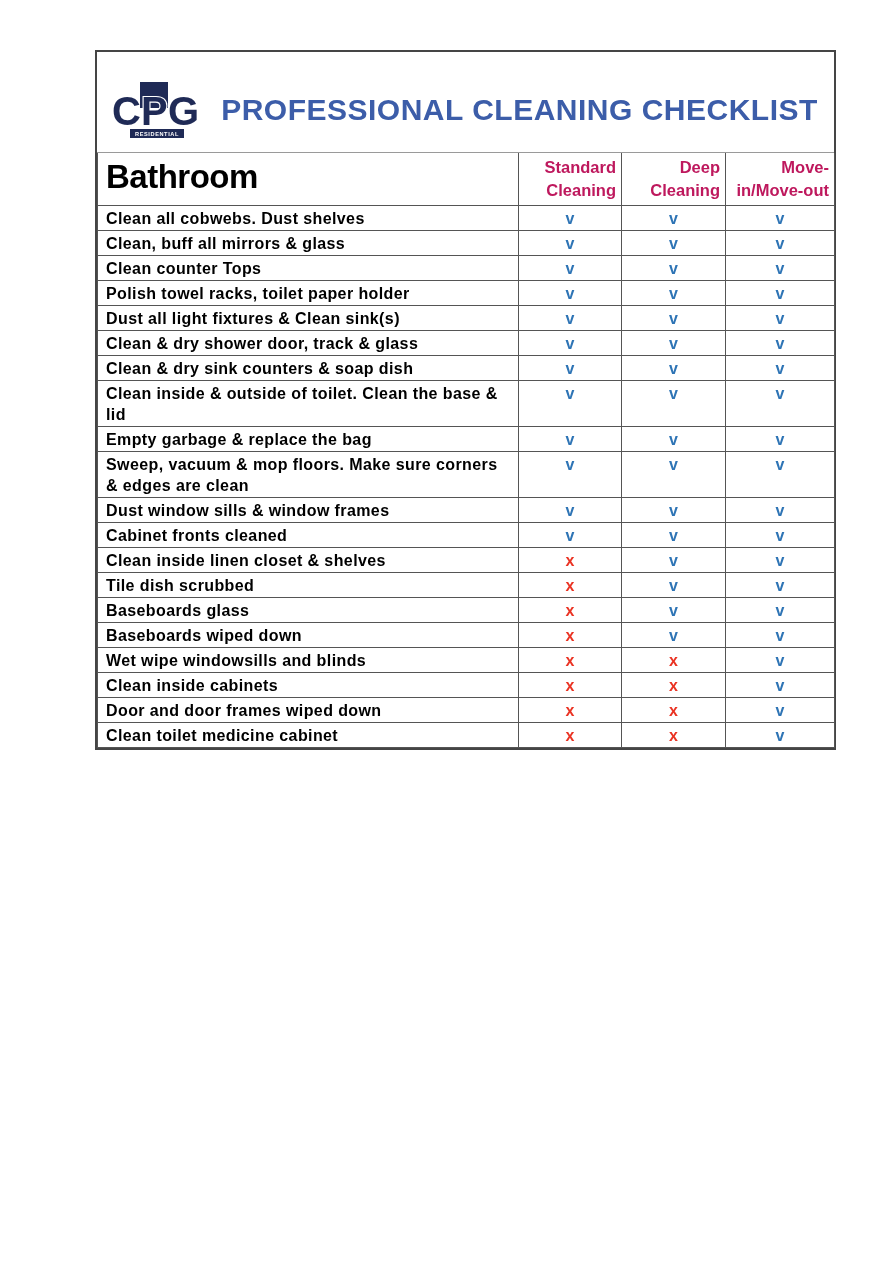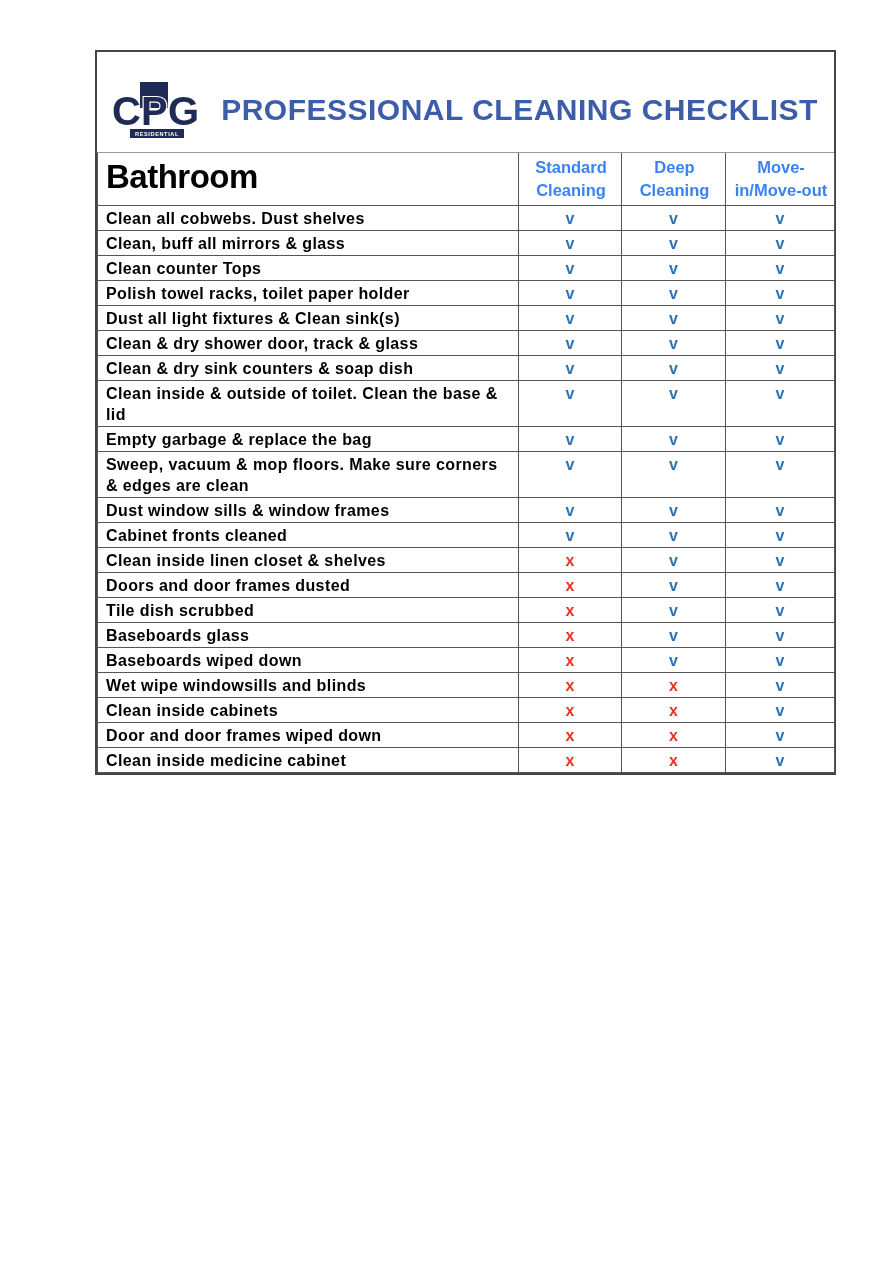--- a/index.html
+++ b/index.html
@@ -26,23 +26,23 @@
   table.checklist th, table.checklist td {
     border:1.5px solid #555555; background:#ffffff; overflow:hidden;
   }
   table.checklist th { border-top:none; }
   .section-cell {
     height:52px; text-align:left; vertical-align:middle;
     font-size:33px; font-weight:bold; letter-spacing:-0.5px;
     padding:0 8px 4px 8px; color:#000000;
   }
   .col-head {
-    height:52px; text-align:center; vertical-align:middle;
+    height:52px; text-align:right; vertical-align:middle;
     font-size:16.5px; font-weight:bold; line-height:23px;
-    padding:2px 5px 2px 7px; color:#3b82f6;
+    padding:2px 5px 2px 7px; color:#be185d;
   }
   td.task-cell {
     height:24.7px; vertical-align:top;
     font-size:16px; font-weight:bold; letter-spacing:0.4px; line-height:21px;
     padding:2px 8px 1px 8px; color:#000000;
   }
   td.mark-cell {
     height:24.7px; vertical-align:top; text-align:center;
     font-size:16px; font-weight:bold; line-height:21px; padding-top:2px;
   }
@@ -155,26 +155,20 @@
     <td class="mark-cell" style="color: rgb(46, 116, 181);">v</td>
     <td class="mark-cell" style="color: rgb(46, 116, 181);">v</td>
   </tr>
           <tr>
     <td class="task-cell">Clean inside linen closet &amp; shelves</td>
     <td class="mark-cell" style="color: rgb(234, 51, 35);">x</td>
     <td class="mark-cell" style="color: rgb(46, 116, 181);">v</td>
     <td class="mark-cell" style="color: rgb(46, 116, 181);">v</td>
   </tr>
           <tr>
-    <td class="task-cell">Doors and door frames dusted</td>
-    <td class="mark-cell" style="color: rgb(234, 51, 35);">x</td>
-    <td class="mark-cell" style="color: rgb(46, 116, 181);">v</td>
-    <td class="mark-cell" style="color: rgb(46, 116, 181);">v</td>
-  </tr>
-          <tr>
     <td class="task-cell">Tile dish scrubbed</td>
     <td class="mark-cell" style="color: rgb(234, 51, 35);">x</td>
     <td class="mark-cell" style="color: rgb(46, 116, 181);">v</td>
     <td class="mark-cell" style="color: rgb(46, 116, 181);">v</td>
   </tr>
           <tr>
     <td class="task-cell">Baseboards glass</td>
     <td class="mark-cell" style="color: rgb(234, 51, 35);">x</td>
     <td class="mark-cell" style="color: rgb(46, 116, 181);">v</td>
     <td class="mark-cell" style="color: rgb(46, 116, 181);">v</td>
@@ -197,21 +191,21 @@
     <td class="mark-cell" style="color: rgb(234, 51, 35);">x</td>
     <td class="mark-cell" style="color: rgb(46, 116, 181);">v</td>
   </tr>
           <tr>
     <td class="task-cell">Door and door frames wiped down</td>
     <td class="mark-cell" style="color: rgb(234, 51, 35);">x</td>
     <td class="mark-cell" style="color: rgb(234, 51, 35);">x</td>
     <td class="mark-cell" style="color: rgb(46, 116, 181);">v</td>
   </tr>
           <tr>
-    <td class="task-cell">Clean inside medicine cabinet</td>
+    <td class="task-cell">Clean toilet medicine cabinet</td>
     <td class="mark-cell" style="color: rgb(234, 51, 35);">x</td>
     <td class="mark-cell" style="color: rgb(234, 51, 35);">x</td>
     <td class="mark-cell" style="color: rgb(46, 116, 181);">v</td>
   </tr>
         </tbody>
     </table>
 
   </div>
 </div>
 

